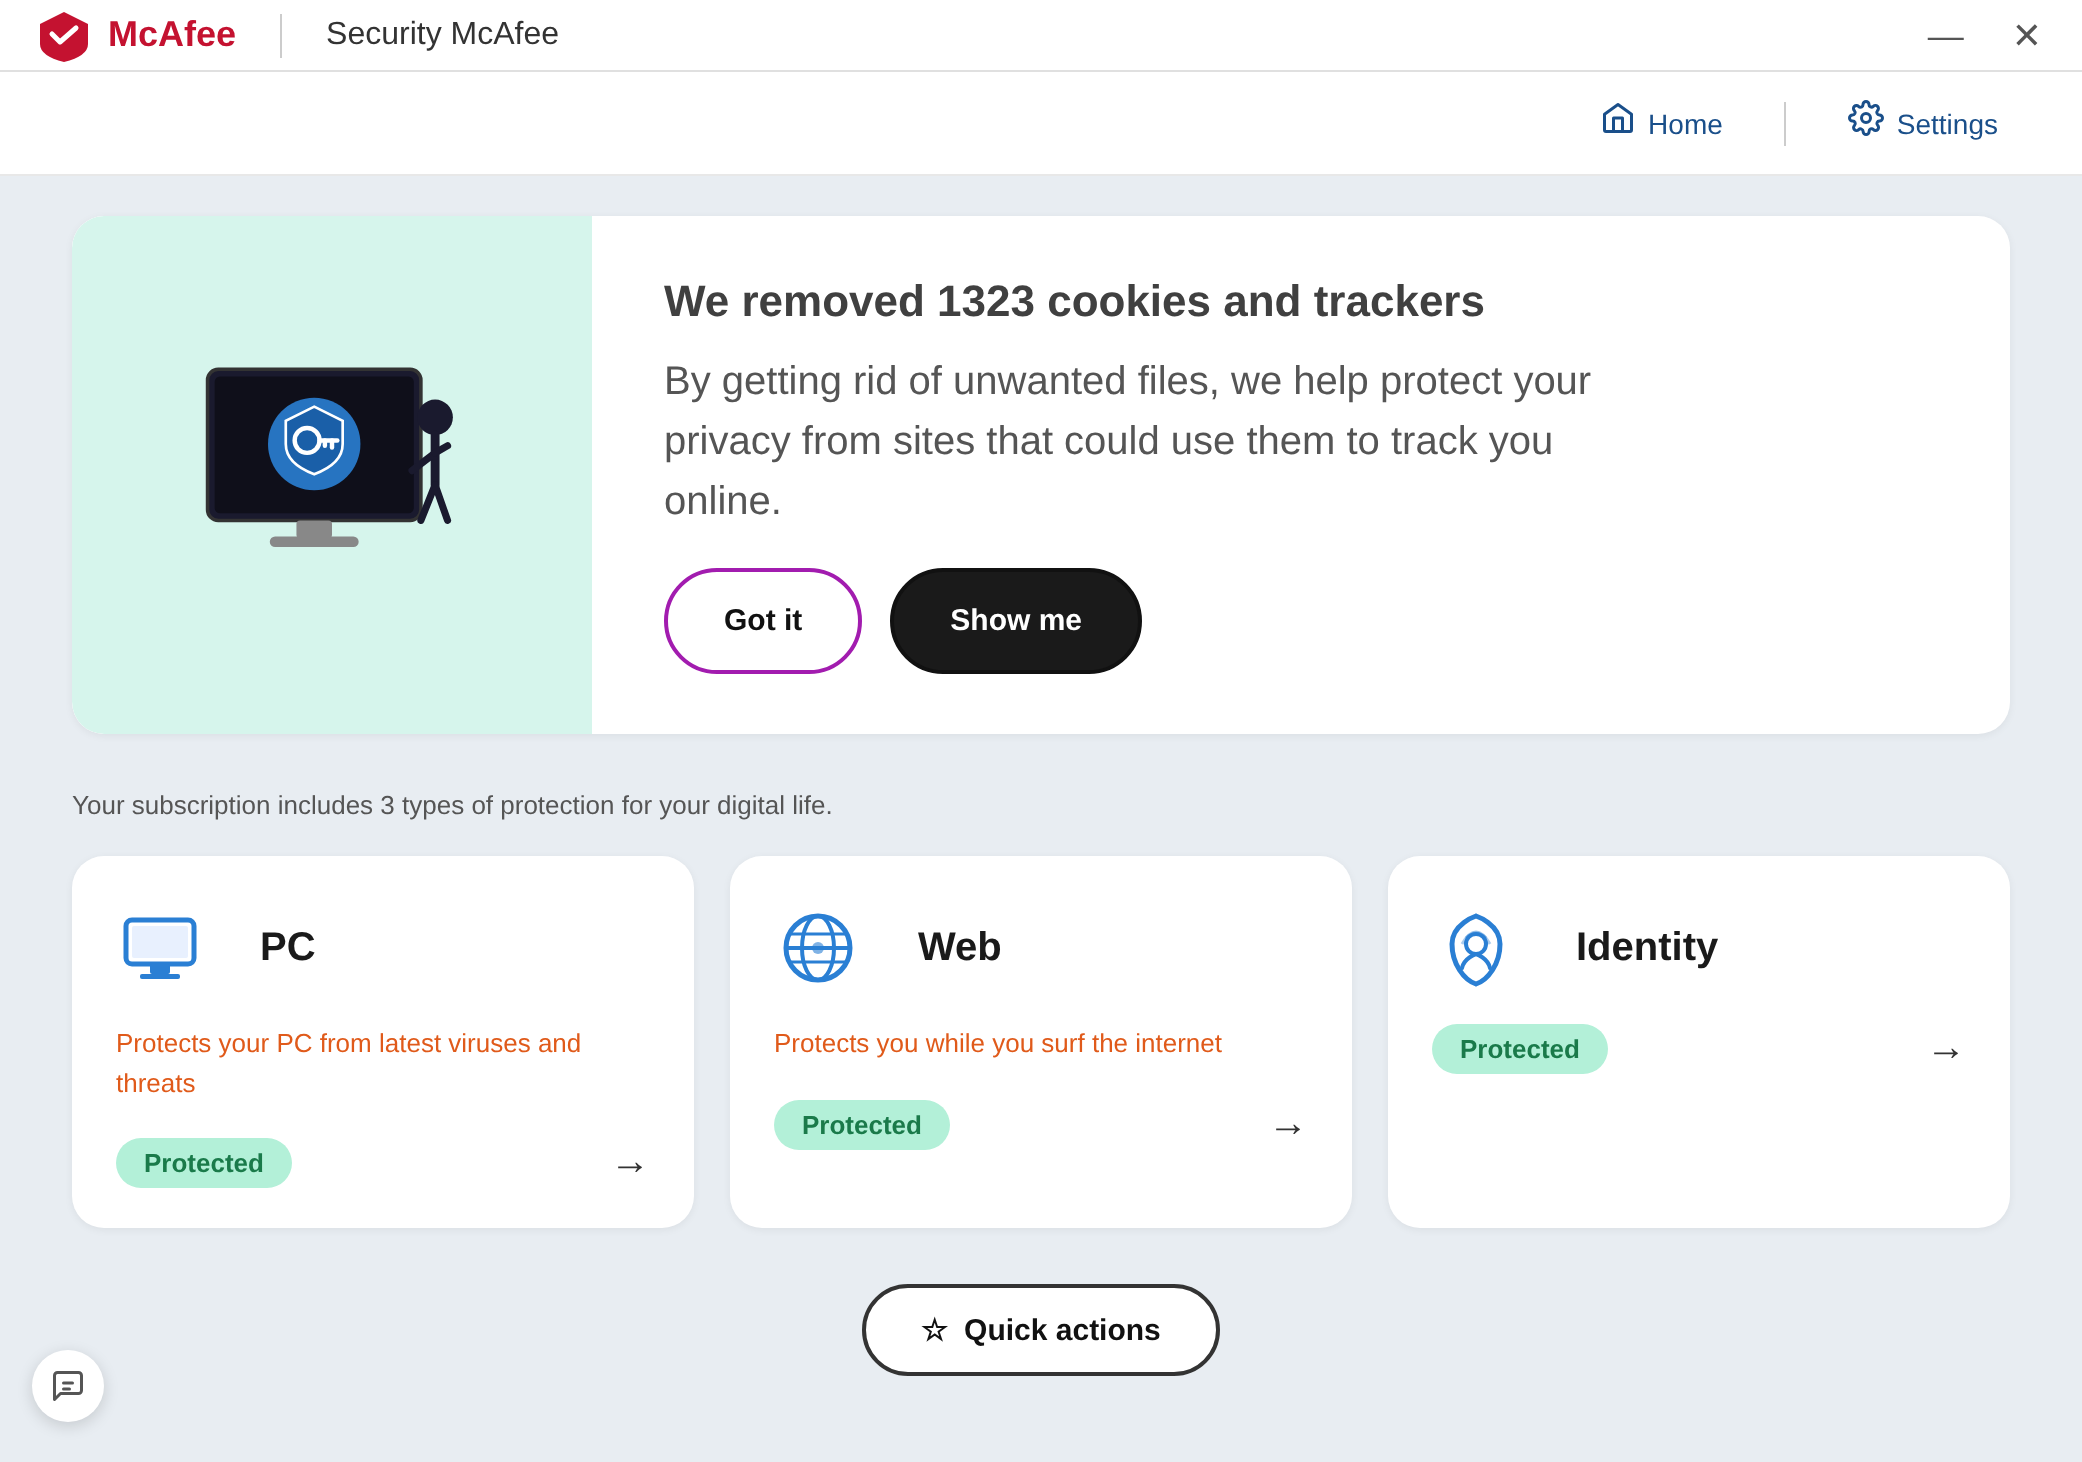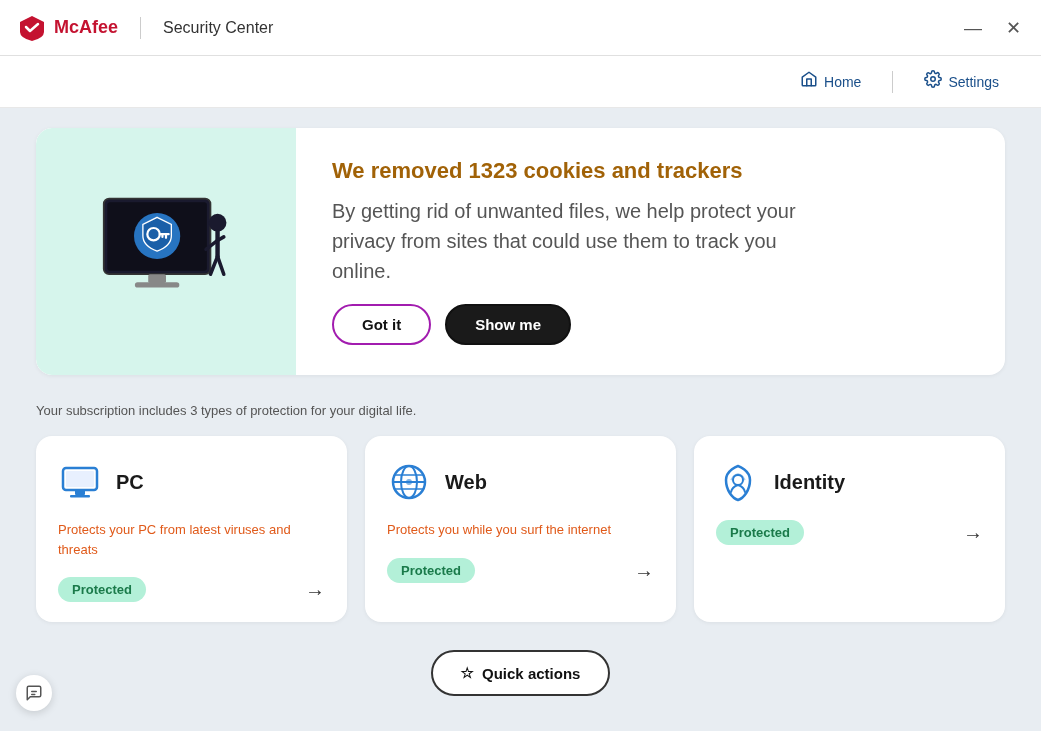--- a/index.html
+++ b/index.html
@@ -8,21 +8,21 @@
       background: #e8edf2;
       width: 1041px;
       height: 731px;
       overflow: hidden;
       position: relative;
     }
 
     
     .title-bar {
       background: #ffffff;
-      height: 56px;
+      height: 36px;
       display: flex;
       align-items: center;
       padding: 0 16px;
       border-bottom: 1px solid #e0e0e0;
       position: relative;
     }
     .title-bar-logo {
       display: flex;
       align-items: center;
       gap: 10px;
@@ -133,21 +133,21 @@
     .banner-content {
       padding: 30px 36px;
       display: flex;
       flex-direction: column;
       justify-content: center;
       gap: 12px;
     }
     .banner-title {
       font-size: 22px;
       font-weight: 700;
-      color: #a16207;
+      color: #404040;
     }
     .banner-desc {
       font-size: 20px;
       color: #555;
       line-height: 1.5;
       max-width: 500px;
     }
     .banner-actions {
       display: flex;
       gap: 14px;
@@ -157,21 +157,21 @@
       padding: 10px 28px;
       border: 2px solid #a21caf;
       border-radius: 50px;
       background: #fff;
       color: #111;
       font-size: 15px;
       font-weight: 600;
       cursor: pointer;
     }
     .btn-filled {
-      padding: 4px 28px;
+      padding: 16px 28px;
       border: 2px solid #111;
       border-radius: 50px;
       background: #1a1a1a;
       color: #fff;
       font-size: 15px;
       font-weight: 600;
       cursor: pointer;
     }
 
     
@@ -192,21 +192,21 @@
       background: #ffffff;
       border-radius: 16px;
       padding: 24px 22px 20px;
       box-shadow: 0 1px 4px rgba(0,0,0,0.06);
       cursor: pointer;
       position: relative;
     }
     .card-header {
       display: flex;
       align-items: center;
-      gap: 14px;
+      gap: 28px;
       margin-bottom: 16px;
     }
     .card-icon {
       width: 44px;
       height: 44px;
       display: flex;
       align-items: center;
       justify-content: center;
     }
     .card-title {
@@ -292,21 +292,21 @@
 <div class="title-bar">
   <div class="title-bar-logo">
     <div class="mcafee-logo">
       <svg class="logo-icon" viewBox="0 0 32 28">
         <path d="M16 2 L28 8 L28 18 Q28 24 16 27 Q4 24 4 18 L4 8 Z" fill="#c41230"></path>
         <path d="M10 13 L14 17 L22 10" stroke="white" stroke-width="2.5" fill="none" stroke-linecap="round" stroke-linejoin="round"></path>
       </svg>
       <span class="logo-text">McAfee</span>
     </div>
     <div class="title-divider"></div>
-    <span class="title-app-name">Security Center</span>
+    <span class="title-app-name">Security McAfee</span>
   </div>
   <div class="window-controls">
     <button class="window-btn">—</button>
     <button class="window-btn">✕</button>
   </div>
 </div>
 
 <div class="nav-bar">
   <div class="nav-item">
     <span class="nav-icon">

